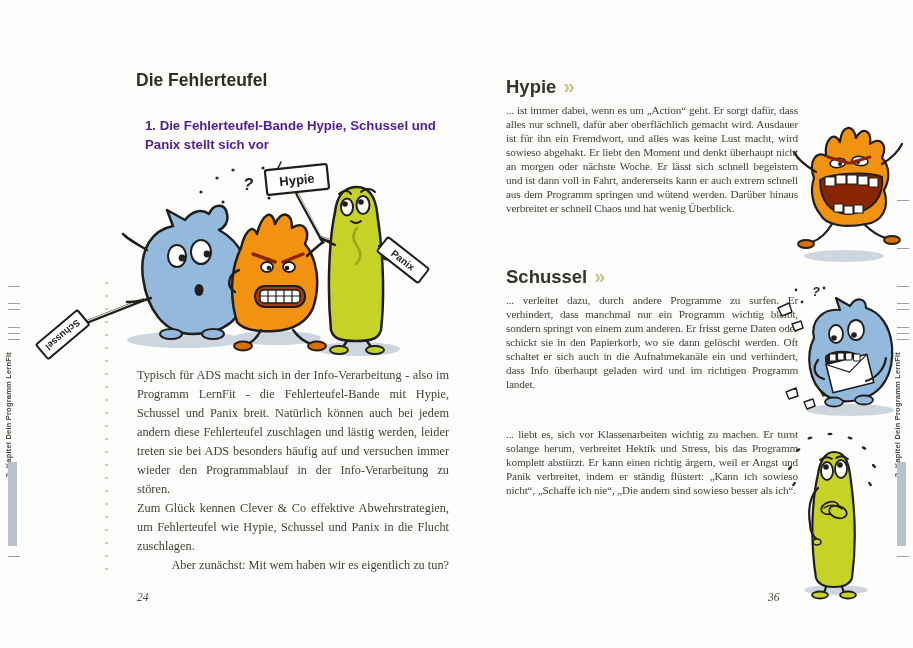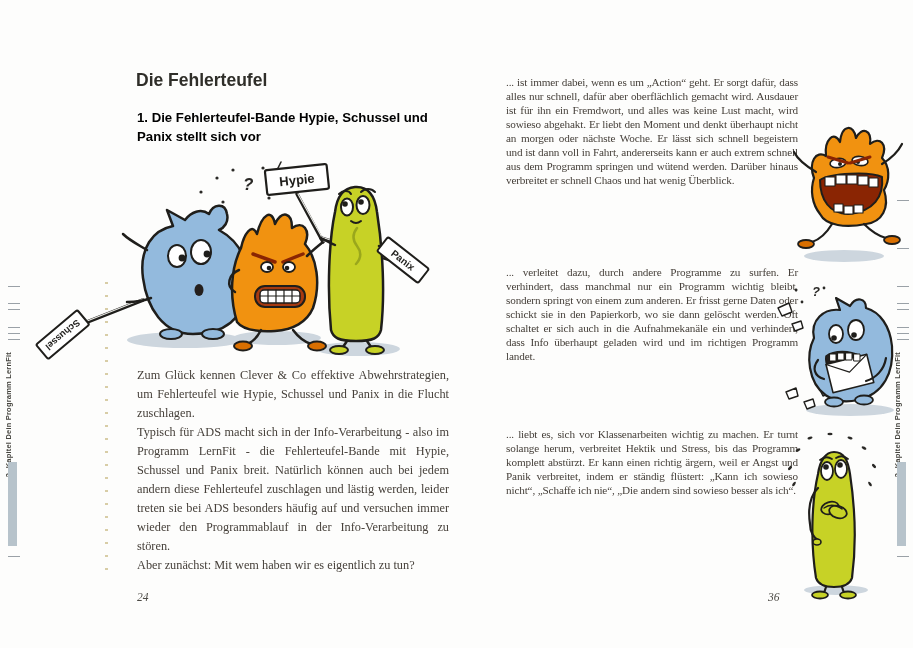--- a/index.html
+++ b/index.html
@@ -10,26 +10,26 @@
   .edgebar{position:absolute;width:9px;height:84px;background:#b7c3cb;}
   .vlabel{position:absolute;writing-mode:vertical-rl;transform:rotate(180deg);
           font-family:"Liberation Sans", sans-serif;font-size:7.5px;font-weight:bold;
           color:#45443e;white-space:nowrap;letter-spacing:.2px;}
   
   .dotline{position:absolute;left:105px;top:282px;width:3px;height:296px;
            background:repeating-linear-gradient(to bottom,#d8cda6 0 2px,transparent 2px 13px);}
   
   .ltitle{position:absolute;left:136px;top:70px;margin:0;font-family:"Liberation Sans", sans-serif;
           font-size:17.5px;font-weight:bold;color:#2f2e29;}
-  .lsub{position:absolute;left:137px;top:108px;width:318px;margin:0;
+  .lsub{position:absolute;left:137px;top:108px;width:318px;margin:8px;
         font-family:"Liberation Sans", sans-serif;font-size:13.2px;line-height:19px;
-        font-weight:bold;color:#000000;}
+        font-weight:bold;color:#4c1d95;}
   .lbody{position:absolute;left:137px;top:366px;width:312px;font-size:12.3px;line-height:19px;}
   .lbody p{margin:0;text-align:justify;}
-  .lbody p.nojust{text-align:left;}
+  .lbody p.nojust{text-align:right;}
   .pagenum{position:absolute;font-size:11.5px;font-style:italic;color:#4c4a45;}
   
   .rsec{position:absolute;left:506px;width:292px;}
   .rsec h2{margin:0 0 5px 0;font-family:"Liberation Sans", sans-serif;font-size:18.5px;
            font-weight:bold;color:#34332c;}
   .rsec h2 .chev{color:#c9c08f;font-size:20px;margin-left:7px;letter-spacing:-2px;}
   .rsec p{margin:0;font-size:11.2px;line-height:14px;letter-spacing:-0.15px;text-align:justify;}
   svg{position:absolute;overflow:visible;}
   svg text{font-family:"Liberation Sans", sans-serif;}
 </style>
@@ -153,32 +153,34 @@
         <ellipse cx="350" cy="200" rx="9" ry="4" fill="#c7d226" stroke="#1f1e1b" stroke-width="2"></ellipse>
       </g>
       <g transform="translate(378,110) rotate(38)">
         <rect x="-26" y="-9" width="52" height="18" rx="2" fill="#ffffff" stroke="#1f1e1b" stroke-width="2"></rect>
         <text text-anchor="middle" dominant-baseline="middle" y="1" font-size="10" font-weight="bold" fill="#1f1e1b">Panix</text>
       </g>
     </g>
   </svg>
 
   <div class="lbody">
+    <p>Typisch für ADS macht sich in der Info-Verarbeitung - also im Programm LernFit - die Fehlerteufel-Bande mit Hypie, Schussel und Panix breit. Natürlich können auch bei jedem andern diese Fehlerteufel zuschlagen und lästig werden, leider treten sie bei ADS besonders häufig auf und versuchen immer wieder den Programmablauf in der Info-Verarbeitung zu stören.</p>
     <p>Zum Glück kennen Clever &amp; Co effektive Abwehrstrategien, um Fehlerteufel wie Hypie, Schussel und Panix in die Flucht zuschlagen.</p>
-    <p>Typisch für ADS macht sich in der Info-Verarbeitung - also im Programm LernFit - die Fehlerteufel-Bande mit Hypie, Schussel und Panix breit. Natürlich können auch bei jedem andern diese Fehlerteufel zuschlagen und lästig werden, leider treten sie bei ADS besonders häufig auf und versuchen immer wieder den Programmablauf in der Info-Verarbeitung zu stören.</p>
     <p class="nojust">Aber zunächst: Mit wem haben wir es eigentlich zu tun?</p>
   </div>
 
   <div class="pagenum" style="left:137px;top:591px">24</div>
 
   <section class="rsec" style="top:75px">
+    <h2><span>Hypie</span><span class="chev">»</span></h2>
     <p>... ist immer dabei, wenn es um „Action“ geht. Er sorgt dafür, dass alles nur schnell, dafür aber oberflächlich gemacht wird. Ausdauer ist für ihn ein Fremdwort, und alles was keine Lust macht, wird sowieso abgehakt. Er liebt den Moment und denkt überhaupt nicht an morgen oder nächste Woche. Er lässt sich schnell begeistern und ist dann voll in Fahrt, andererseits kann er auch extrem schnell aus dem Programm springen und wütend werden. Darüber hinaus verbreitet er schnell Chaos und hat wenig Überblick.</p>
   </section>
 
   <section class="rsec" style="top:265px">
+    <h2><span>Schussel</span><span class="chev">»</span></h2>
     <p>... verleitet dazu, durch andere Programme zu surfen. Er verhindert, dass manchmal nur ein Programm wichtig bleibt, sondern springt von einem zum anderen. Er frisst gerne Daten oder schickt sie in den Papierkorb, wo sie dann gelöscht werden. Oft schaltet er sich auch in die Aufnahmekanäle ein und verhindert, dass Info überhaupt geladen wird und im richtigen Programm landet.</p>
   </section>
 
   <section class="rsec" style="top:427px">
     <p>... liebt es, sich vor Klassenarbeiten wichtig zu machen. Er turnt solange herum, verbreitet Hektik und Stress, bis das Programm komplett abstürzt. Er kann einen richtig ärgern, weil er Angst und Panik verbreitet, indem er ständig flüstert: „Kann ich sowieso nicht“, „Schaffe ich nie“, „Die andern sind sowieso besser als ich“.</p>
   </section>
 
   <svg style="left:786px;top:116px" width="124" height="148" viewBox="0 0 124 148">
     <g stroke-linecap="round" stroke-linejoin="round">
       <ellipse cx="58" cy="140" rx="40" ry="6" fill="#cdd6de"></ellipse>

